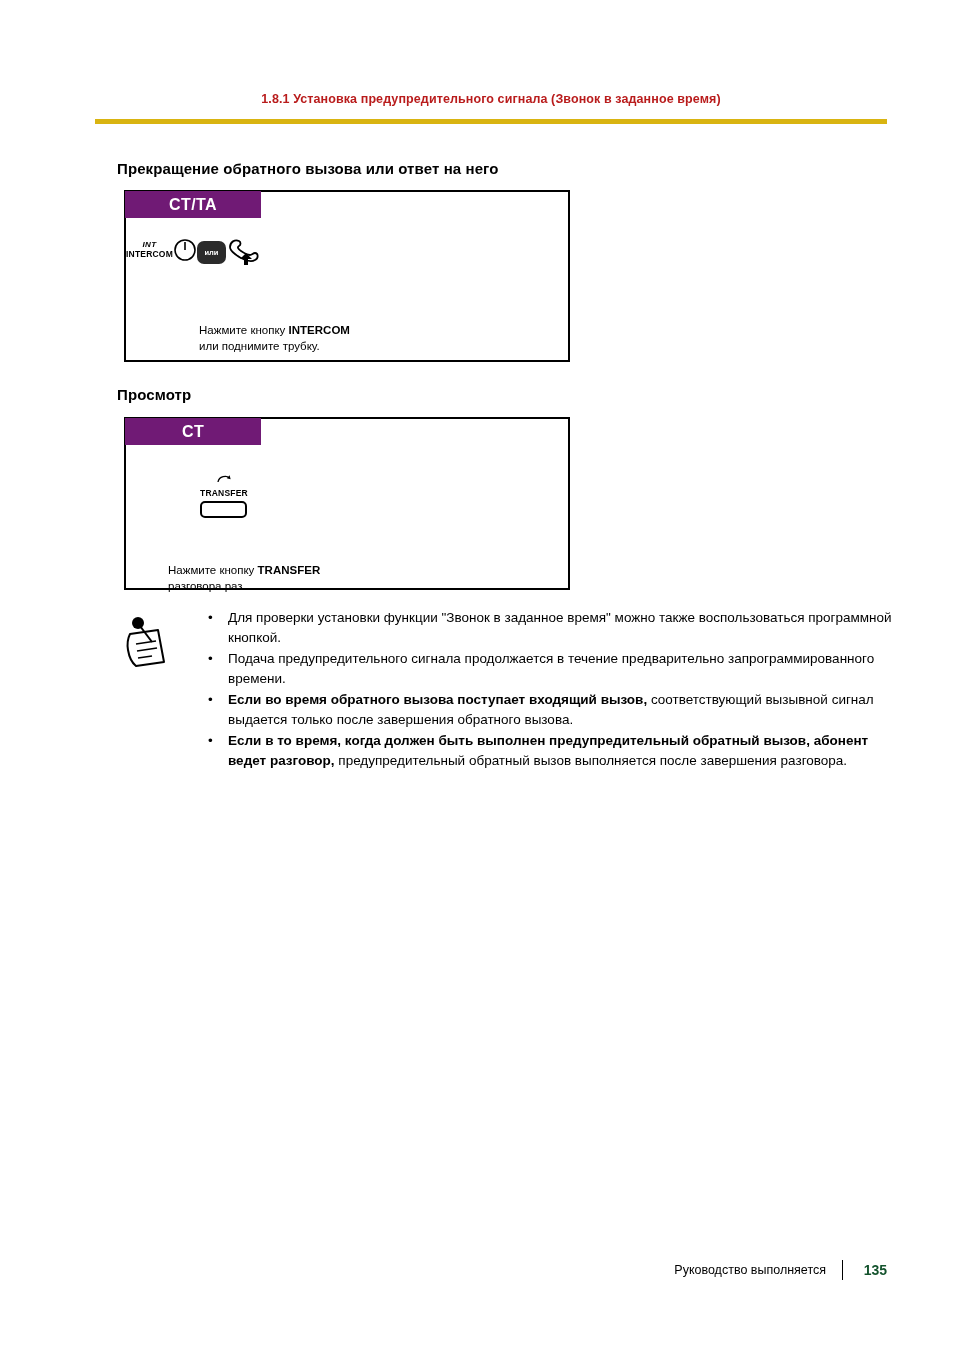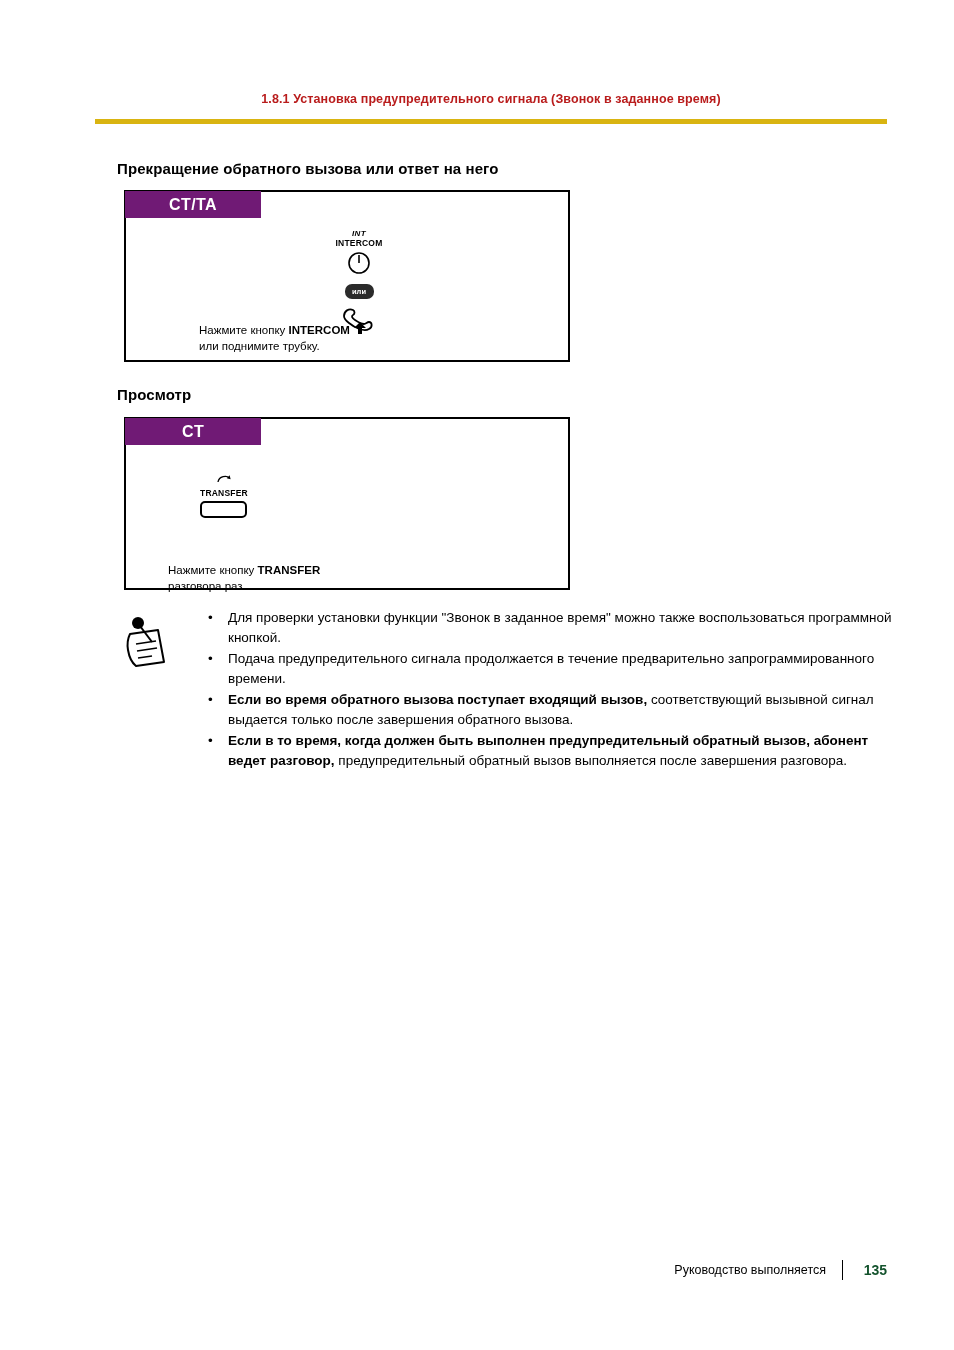--- a/index.html
+++ b/index.html
@@ -86,23 +86,22 @@
     height: 100%;
   }
 
   
   .intercom-cluster {
     position: absolute;
     top: 38px;
     left: 0;
     width: 100%;
     display: flex;
-    flex-direction: column;
-    align-items: center;
-    margin-left: 12px;
+    flex-direction: row;
+    align-items: center;
   }
   .key-label {
     display: flex;
     flex-direction: column;
     align-items: center;
     line-height: 1.0;
   }
   .key-label .int-sup {
     font-size: 8px;
     font-weight: bold;
@@ -114,21 +113,21 @@
     font-weight: bold;
     letter-spacing: 0.2px;
     margin-top: 1px;
   }
   .round-key {
     margin-top: 3px;
   }
   .or-badge {
     margin-top: 5px;
     width: 29px;
-    height: 15px;
+    height: 23px;
     border-radius: 7px;
     background: #2b2b2b;
     color: #fff;
     font-size: 7.5px;
     font-weight: bold;
     display: flex;
     align-items: center;
     justify-content: center;
   }
   .handset-icon {

